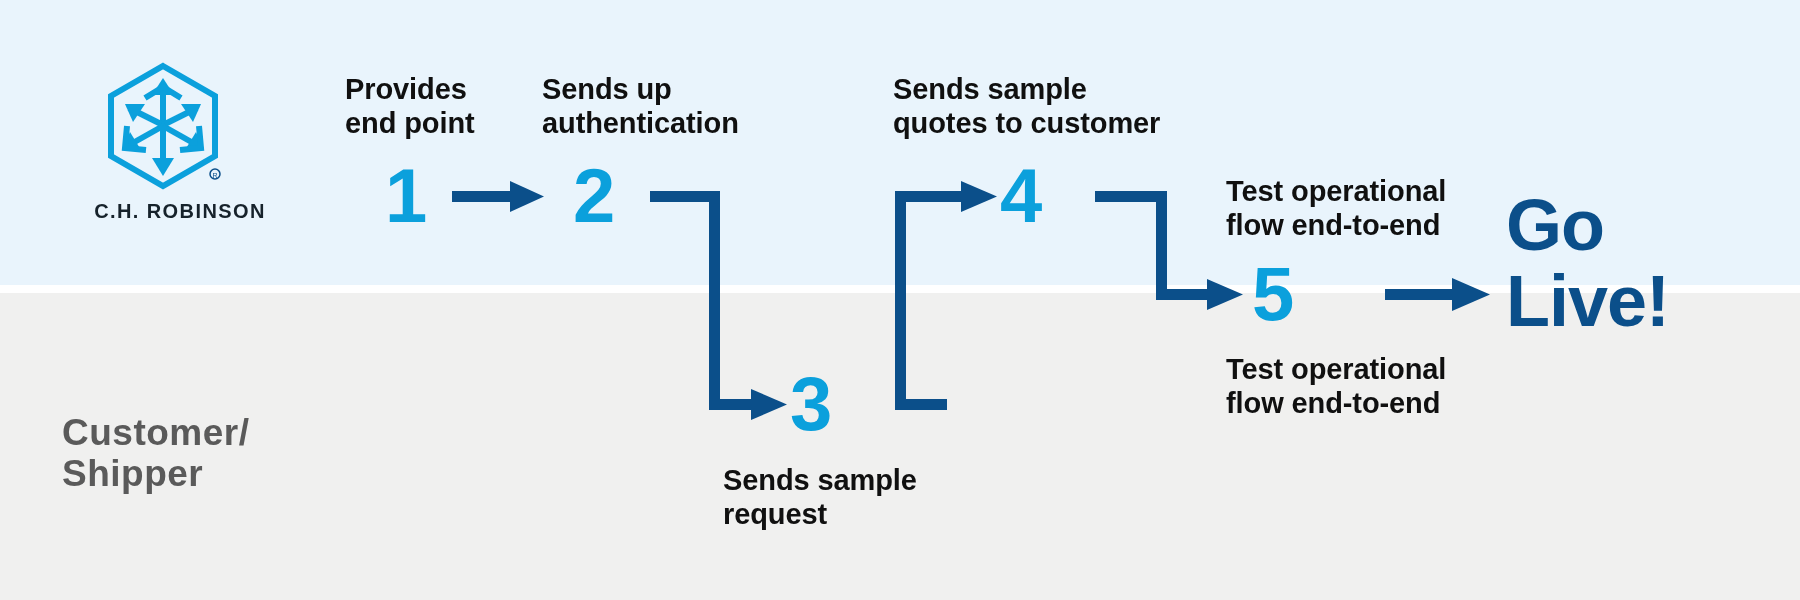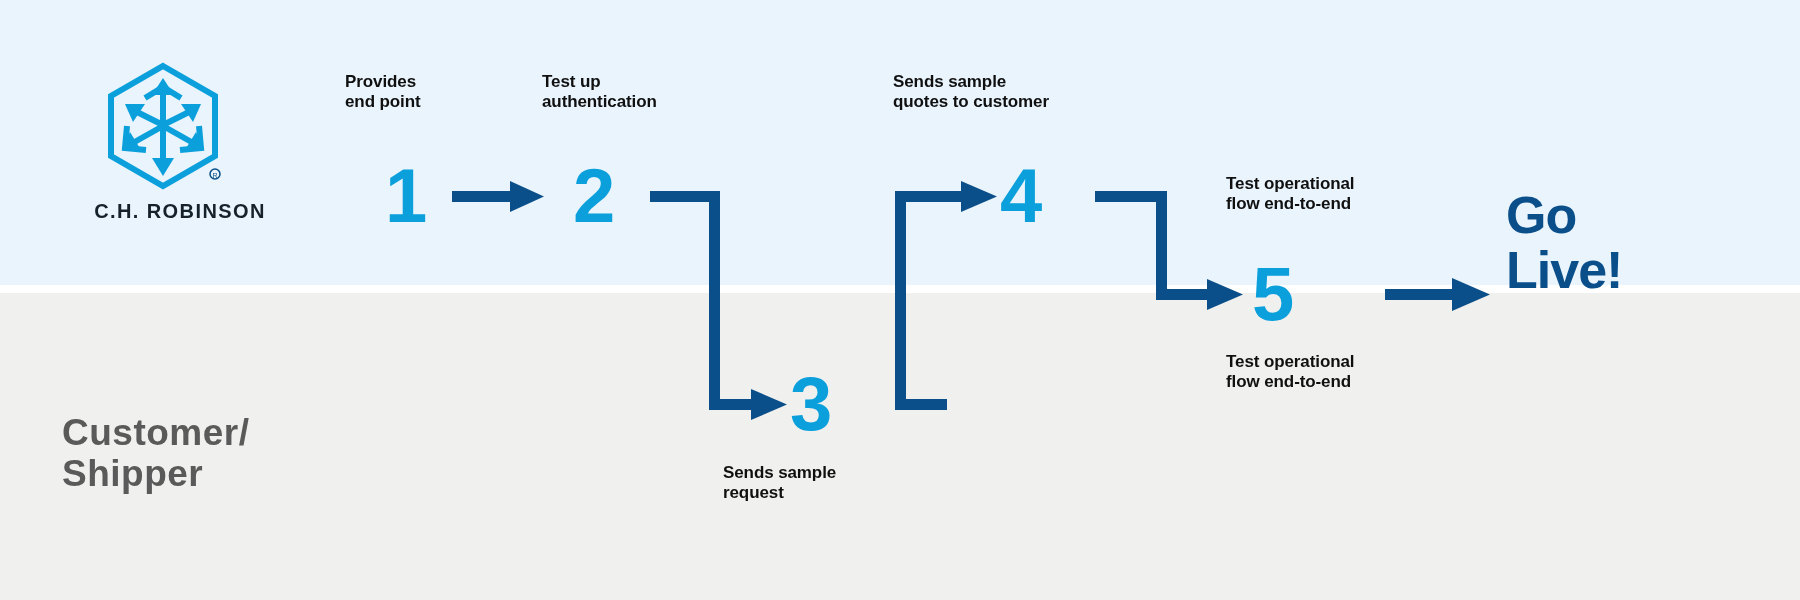--- a/index.html
+++ b/index.html
@@ -37,35 +37,35 @@
   
   #lane-label{
     position:absolute;left:50px;top:412px;width:330px;
     font-size:37px;font-weight:bold;line-height:1.12;
     color:#5a5a5a;letter-spacing:.5px;margin-left:12px;
   }
 
   
   .caption{
     position:absolute;
-    font-size:17px;font-weight:bold;line-height:1.18;
+    font-size:29px;font-weight:bold;line-height:1.18;
     color:#101010;letter-spacing:-.1px;white-space:pre-line;
   }
 
   
   .stepnum{
     position:absolute;
     font-size:76px;font-weight:bold;line-height:1;
     color:#0ba0dc;
   }
 
   
   #go-live{
     position:absolute;left:1506px;top:188px;
-    font-size:52px;font-weight:bold;line-height:1.05;
+    font-size:72px;font-weight:bold;line-height:1.05;
     color:#0b4f8a;letter-spacing:-1px;white-space:pre-line;
   }
 
   
   #connectors{position:absolute;left:0;top:0;}
 </style>
 </head>
 <body>
 
 <div id="stage">
@@ -144,21 +144,21 @@
       <g>
         <rect x="1385" y="289" width="72" height="11" stroke="none"></rect>
         <polygon points="1452,278 1490,294.5 1452,311" stroke="none"></polygon>
       </g>
     </g>
   </svg>
 
   <div class="caption" style="left:345px;top:72px;width:190px;">Provides
 end point</div>
 
-  <div class="caption" style="left:542px;top:72px;width:230px;">Test up
+  <div class="caption" style="left:542px;top:72px;width:230px;">Sends up
 authentication</div>
 
   <div class="caption" style="left:723px;top:463px;width:230px;">Sends sample
 request</div>
 
   <div class="caption" style="left:893px;top:72px;width:300px;">Sends sample
 quotes to customer</div>
 
   <div class="caption" style="left:1226px;top:174px;width:260px;">Test operational
 flow end-to-end</div>

